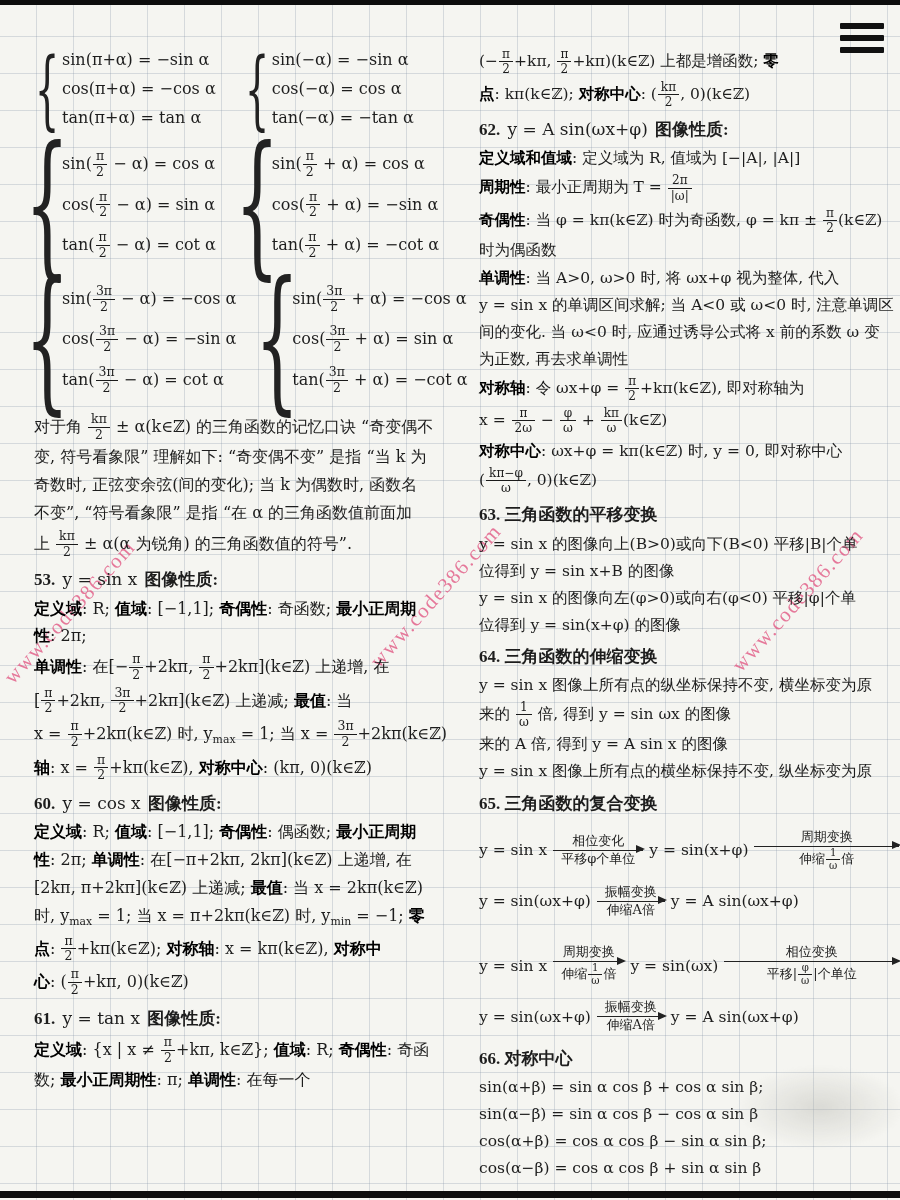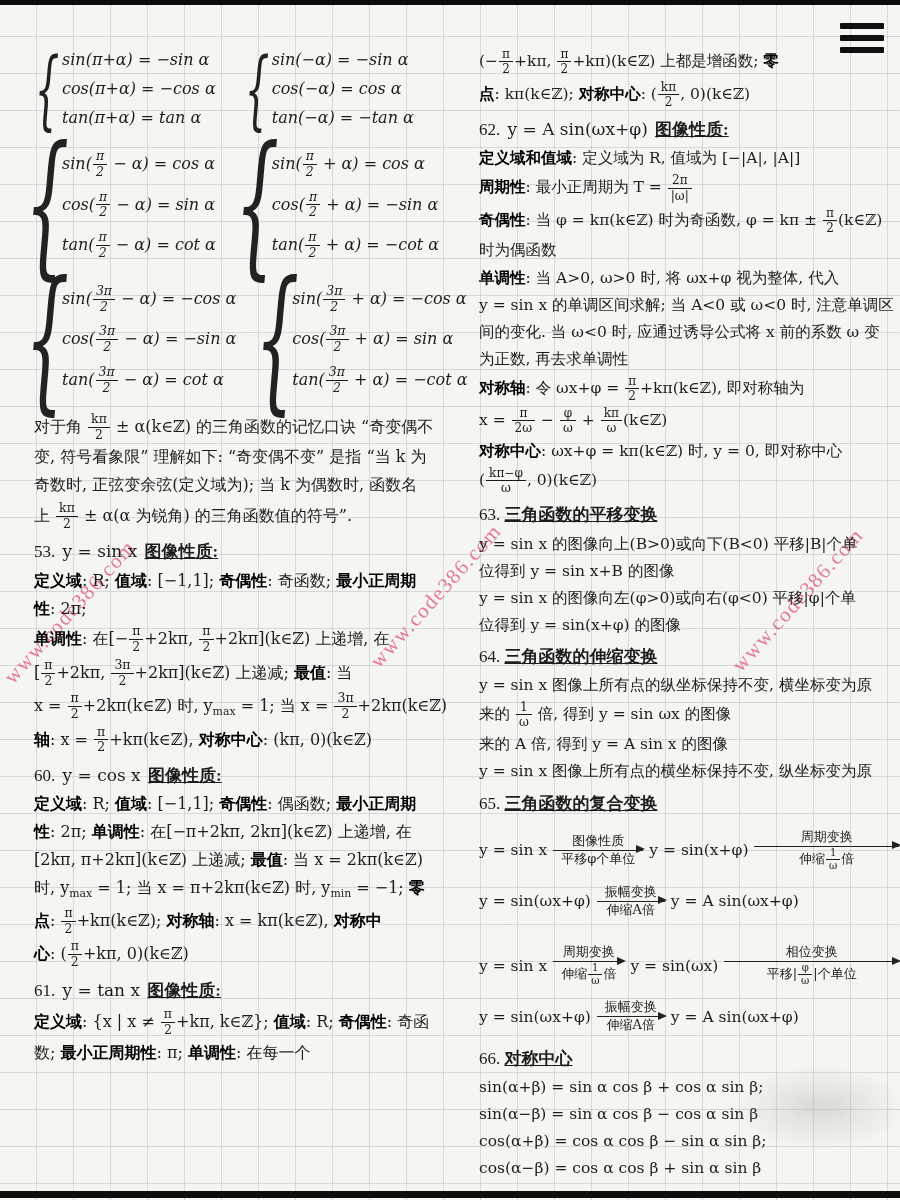--- a/index.html
+++ b/index.html
@@ -18,21 +18,21 @@
   .menu span{display:block;height:6px;background:#111;margin:6px 0;border-radius:1px;}
 
   .col{position:absolute;top:44px;font-size:16px;line-height:1.55;}
   .col-left{left:34px;width:414px;}
   .col-right{left:479px;width:426px;font-size:15.5px;}
 
   .line{margin:3px 0;}
   b{color:#000;}
 
   
-  .sys-row{display:flex;gap:28px;margin:2px 0 10px;font-style:italic;}
+  .sys-row{display:flex;gap:28px;margin:2px 0 10px;}
   .sys{display:flex;align-items:center;}
   .sys::before{
     content:"{";font-family:"DejaVu Serif",serif;font-weight:200;color:#222;
     line-height:.8;transform:scaleX(.45);transform-origin:center;
     display:flex;align-items:center;justify-content:center;width:26px;margin-right:2px;
   }
   .sys-small::before{font-size:86px;}
   .sys-tall::before{font-size:156px;}
   .eqs{display:flex;flex-direction:column;}
   .sys-small .eq{margin:2px 0;}
@@ -42,22 +42,22 @@
   
   .m{font-family:"DejaVu Serif","Liberation Serif",serif;}
   .frac{display:inline-flex;flex-direction:column;text-align:center;vertical-align:middle;
         font-size:.78em;line-height:1.18;padding:0 1px;}
   .fnum{border-bottom:1.3px solid #1a1a1a;padding:0 3px;}
   .fden{padding:0 3px;}
   sub{font-size:.68em;}
 
   .section{margin-top:7px;}
   .sec-title{margin:7px 0 3px;font-size:17px;}
-  .sec-num{font-weight:normal;}
-  .sec-label{font-weight:bold;text-decoration:underline;}
+  .sec-num{font-weight:bold;}
+  .sec-label{font-weight:bold;}
   .sec-frm{padding:0 3px;}
 
   
   .flow{display:flex;align-items:center;margin:12px 0;white-space:nowrap;}
   .frm{flex:0 0 auto;}
   .arr{display:flex;flex-direction:column;align-items:center;margin:0 6px;flex:0 0 auto;}
   .arr.grow{flex:1 1 auto;}
   .arr .top,.arr .bot{font-size:13px;padding:0 8px;line-height:1.3;}
   .arr .shaft{align-self:stretch;height:0;border-top:1.5px solid #222;position:relative;}
   .arr .shaft::after{content:"";position:absolute;right:-2px;top:-5.5px;width:0;height:0;
@@ -178,21 +178,22 @@
     </div>
       </div>
   </div>
 
   <div class="memo">
     <p class="line m">对于角 <span class="frac">
           <span class="fnum">kπ</span>
           <span class="fden">2</span>
         </span> ± α(k∈ℤ) 的三角函数的记忆口诀 “奇变偶不</p>
     <p class="line m">变, 符号看象限” 理解如下: “奇变偶不变” 是指 “当 k 为</p>
-    <p class="line m">奇数时, 正弦变余弦(定义域为); 当 k 为偶数时, 函数名</p>
+    <p class="line m">奇数时, 正弦变余弦(间的变化); 当 k 为偶数时, 函数名</p>
+    <p class="line m">不变”, “符号看象限” 是指 “在 α 的三角函数值前面加</p>
     <p class="line m">上 <span class="frac">
           <span class="fnum">kπ</span>
           <span class="fden">2</span>
         </span> ± α(α 为锐角) 的三角函数值的符号”.</p>
   </div>
 
   <div class="section">
     <p class="sec-title">
       <span class="sec-num">53.</span>
       <span class="m sec-frm">y = sin x</span>
@@ -346,21 +347,21 @@
 
   <div class="section">
     <p class="sec-title">
       <span class="sec-num">65.</span>
       <span class="sec-label">三角函数的复合变换</span>
     </p>
 
     <div class="flow">
       <span class="m frm">y = sin x</span>
       <span class="arr">
-        <span class="top m">图像性质</span>
+        <span class="top m">相位变化</span>
         <span class="shaft"></span>
         <span class="bot m">平移φ个单位</span>
       </span>
       <span class="m frm">y = sin(x+φ)</span>
       <span class="arr grow">
         <span class="top m">周期变换</span>
         <span class="shaft"></span>
         <span class="bot m">伸缩<span class="frac">
               <span class="fnum">1</span>
               <span class="fden">ω</span>

